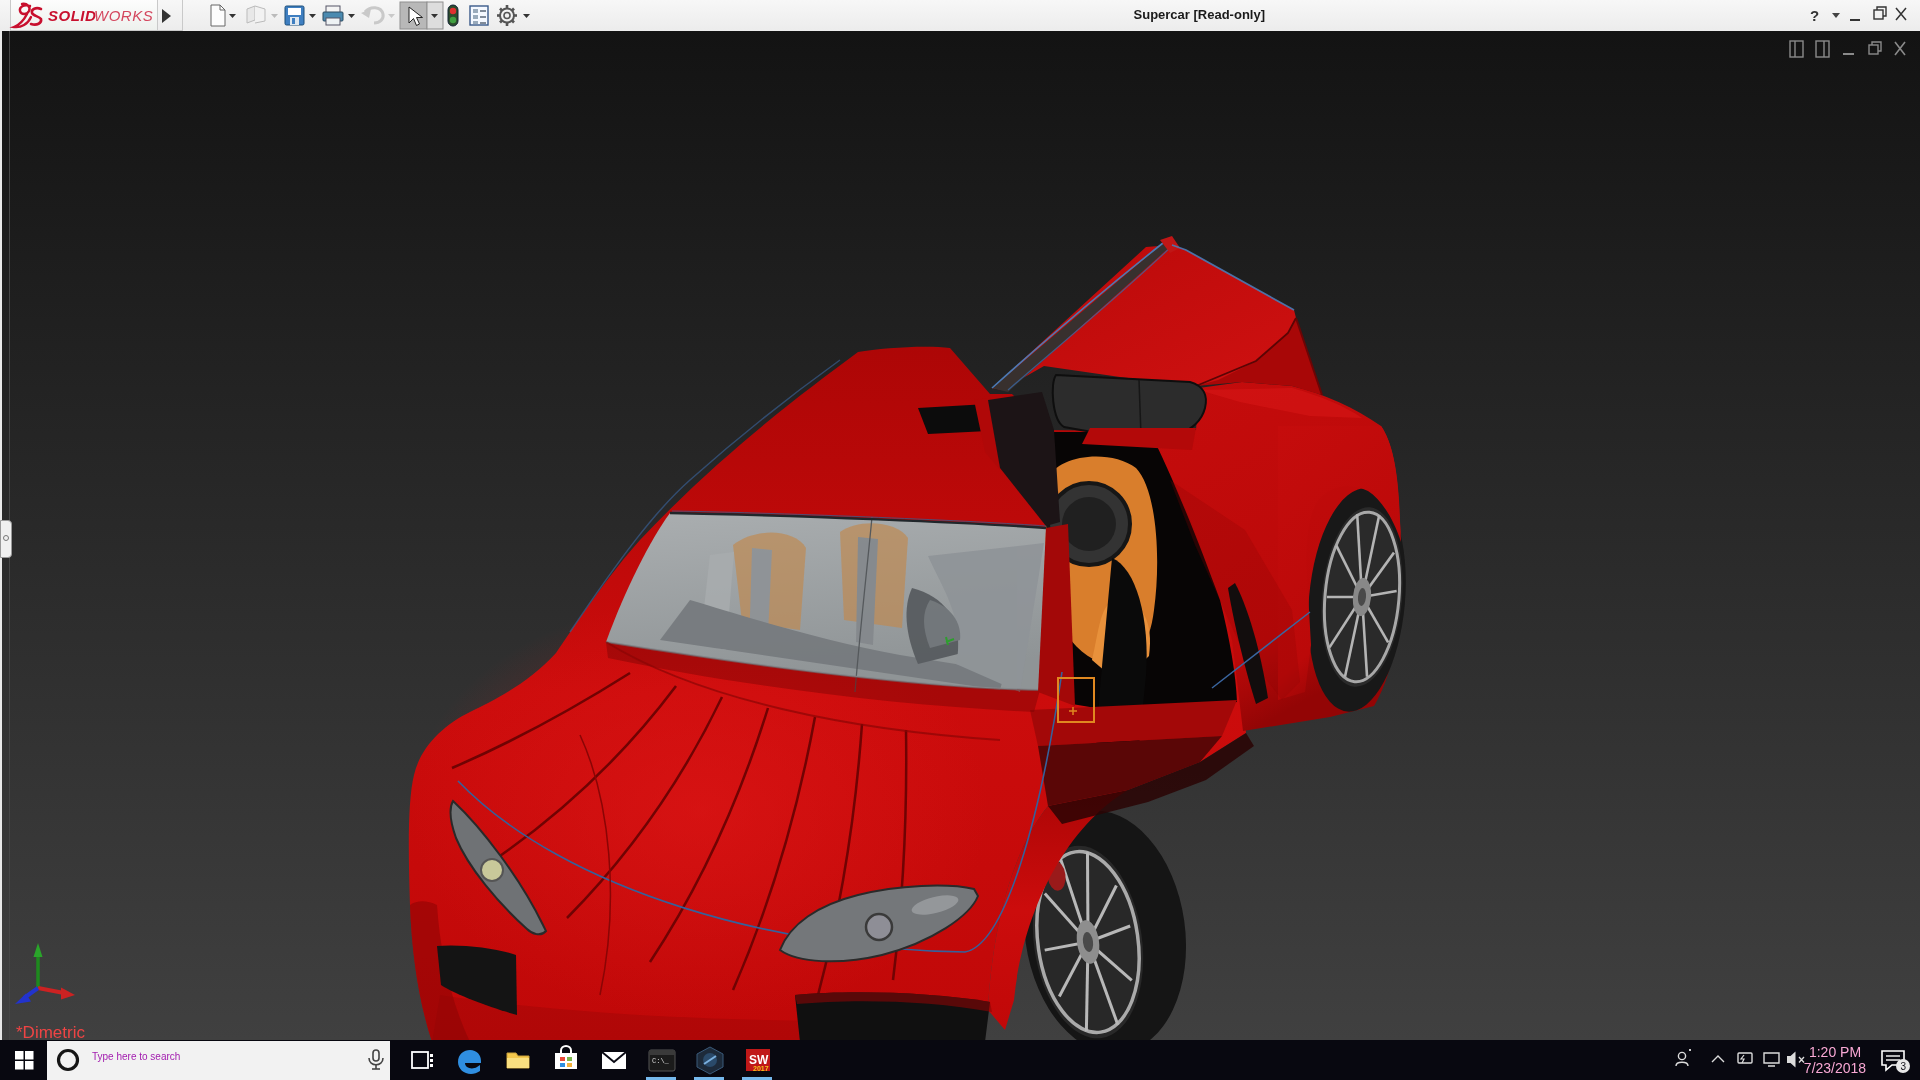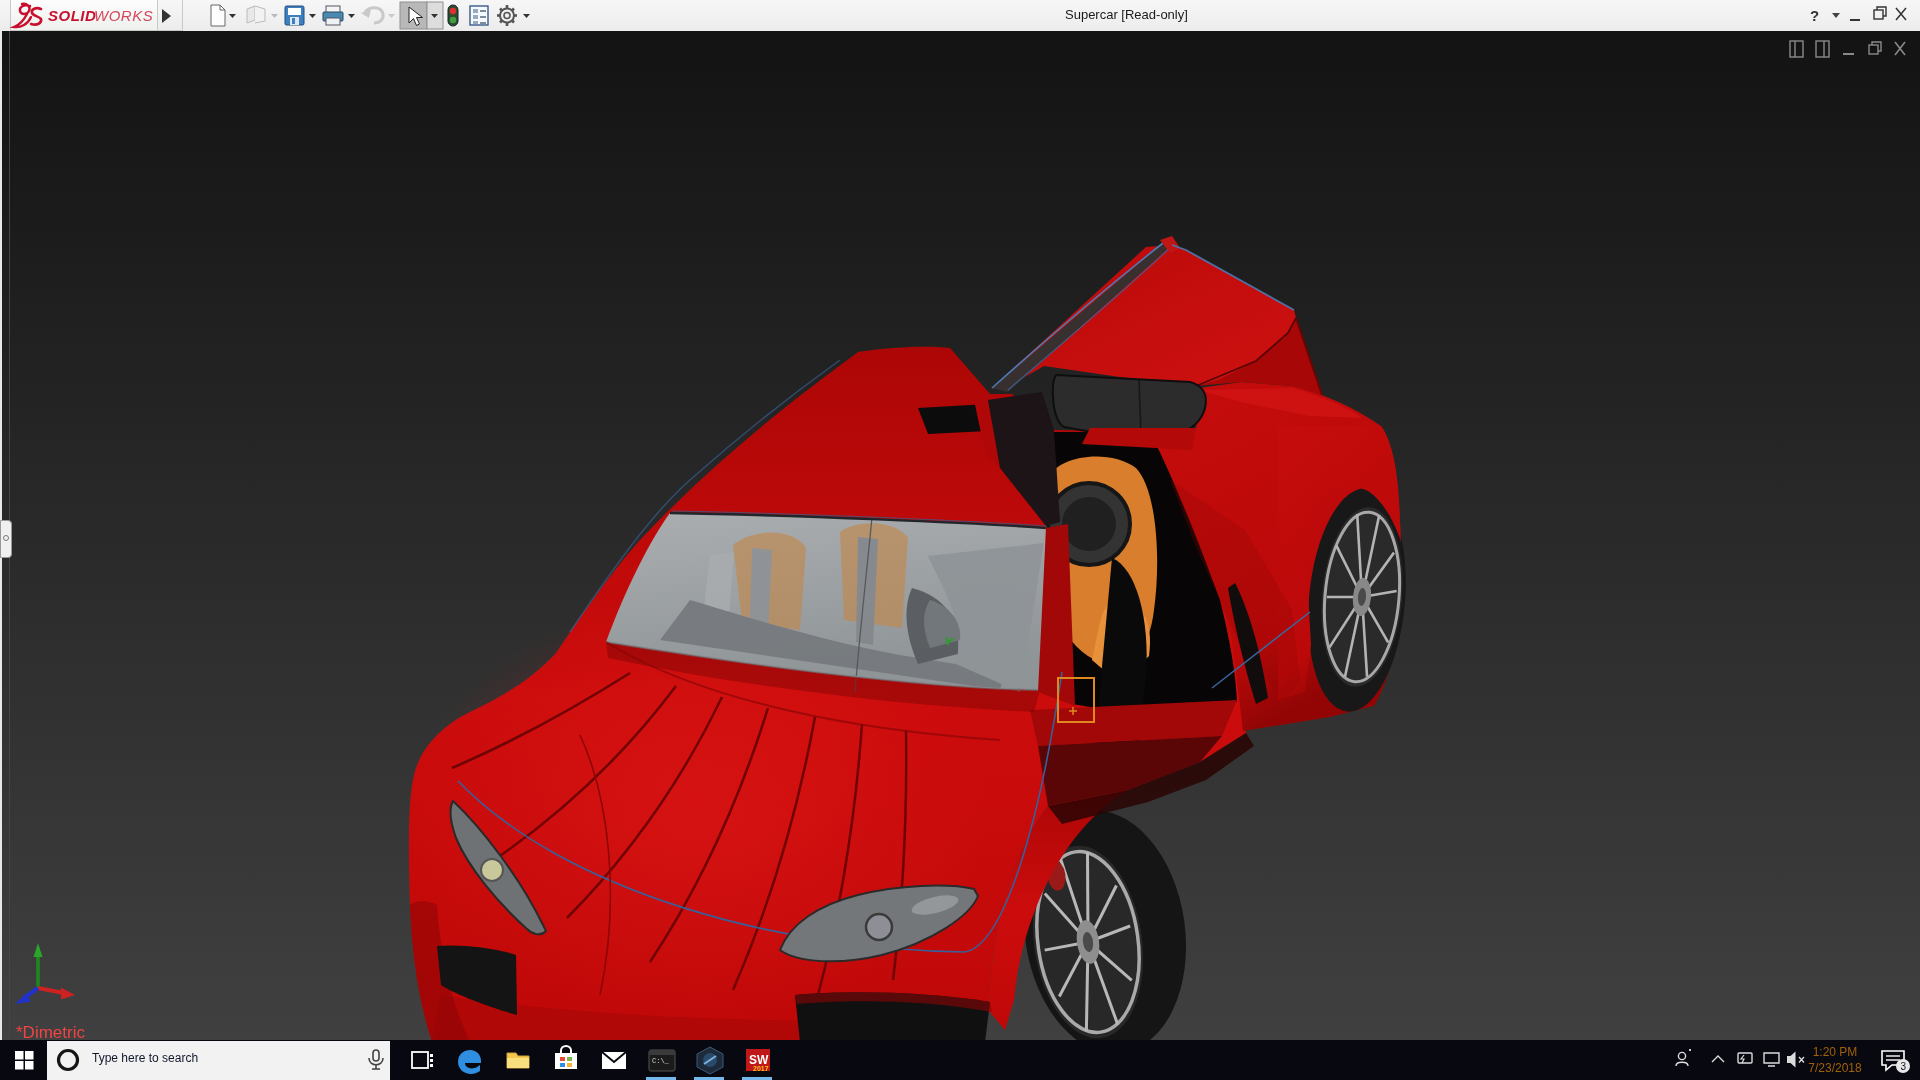--- a/index.html
+++ b/index.html
@@ -1,30 +1,30 @@
 <!DOCTYPE html>
 <html><head>
 <meta charset="utf-8">
 <style>
   html,body{margin:0;padding:0;width:1920px;height:1080px;overflow:hidden;background:#000;
     font-family:"Liberation Sans",sans-serif;}
   *{-webkit-font-smoothing:antialiased;}
   #titlebar{position:absolute;left:0;top:0;width:1920px;height:31px;background:linear-gradient(#f7f7f7,#ececec);}
   #flyout{position:absolute;left:156px;top:0;width:26px;height:30px;border:1px solid #c9c9c9;border-top:none;border-left:none;}
-  #title-text{position:absolute;left:1065px;width:200px;top:0;height:31px;text-align:left;line-height:30px;font-size:13px;color:#1a1a1a;}
+  #title-text{position:absolute;left:1065px;width:200px;top:0;height:31px;text-align:right;line-height:30px;font-size:13px;color:#1a1a1a;font-weight:bold;}
   #viewport{position:absolute;left:0;top:31px;width:1920px;height:1009px;background:linear-gradient(#131313,#404040);}
   #lpanel{position:absolute;left:0;top:31px;width:2px;height:1009px;background:#e8e8e8;}#splitter{position:absolute;left:9px;top:31px;width:1px;height:1009px;background:#454545;}
   #ltab{position:absolute;left:0;top:520px;width:10px;height:36px;background:#f0f0f0;border:1px solid #999;border-radius:0 4px 4px 0;}
   #ltab .c{position:absolute;left:2px;top:14px;width:4px;height:4px;border:1px solid #777;border-radius:50%;}
   #dimetric{position:absolute;left:16px;top:1023px;color:#ef4444;font-size:17px;}
   #taskbar{position:absolute;left:0;top:1040px;width:1920px;height:40px;background:#080810;}
   #searchbox{position:absolute;left:47px;top:1041px;width:343px;height:39px;background:#f2f2f2;}
-  #searchbox .txt{position:absolute;left:45px;top:10px;font-size:12px;color:#0f172a;}
+  #searchbox .txt{position:absolute;left:45px;top:10px;font-size:10px;color:#a21caf;}
   .tico{position:absolute;top:1040px;width:48px;height:40px;}
-  .clock{position:absolute;right:60px;top:1044px;width:80px;text-align:center;color:#a16207;font-size:12px;line-height:16px;}
+  .clock{position:absolute;right:60px;top:1044px;width:80px;text-align:center;color:#f9a8d4;font-size:14px;line-height:16px;}
 </style>
 </head>
 <body>
 
 <div id="viewport"></div>
 <svg id="car" viewBox="0 0 1920 1080" width="1920" height="1080" style="position:absolute;left:0;top:0">
   <defs>
     <linearGradient id="bodyred" x1="0" y1="0" x2="0" y2="1">
       <stop offset="0" stop-color="#ad0606"></stop>
       <stop offset="0.5" stop-color="#cc0c0c"></stop>

